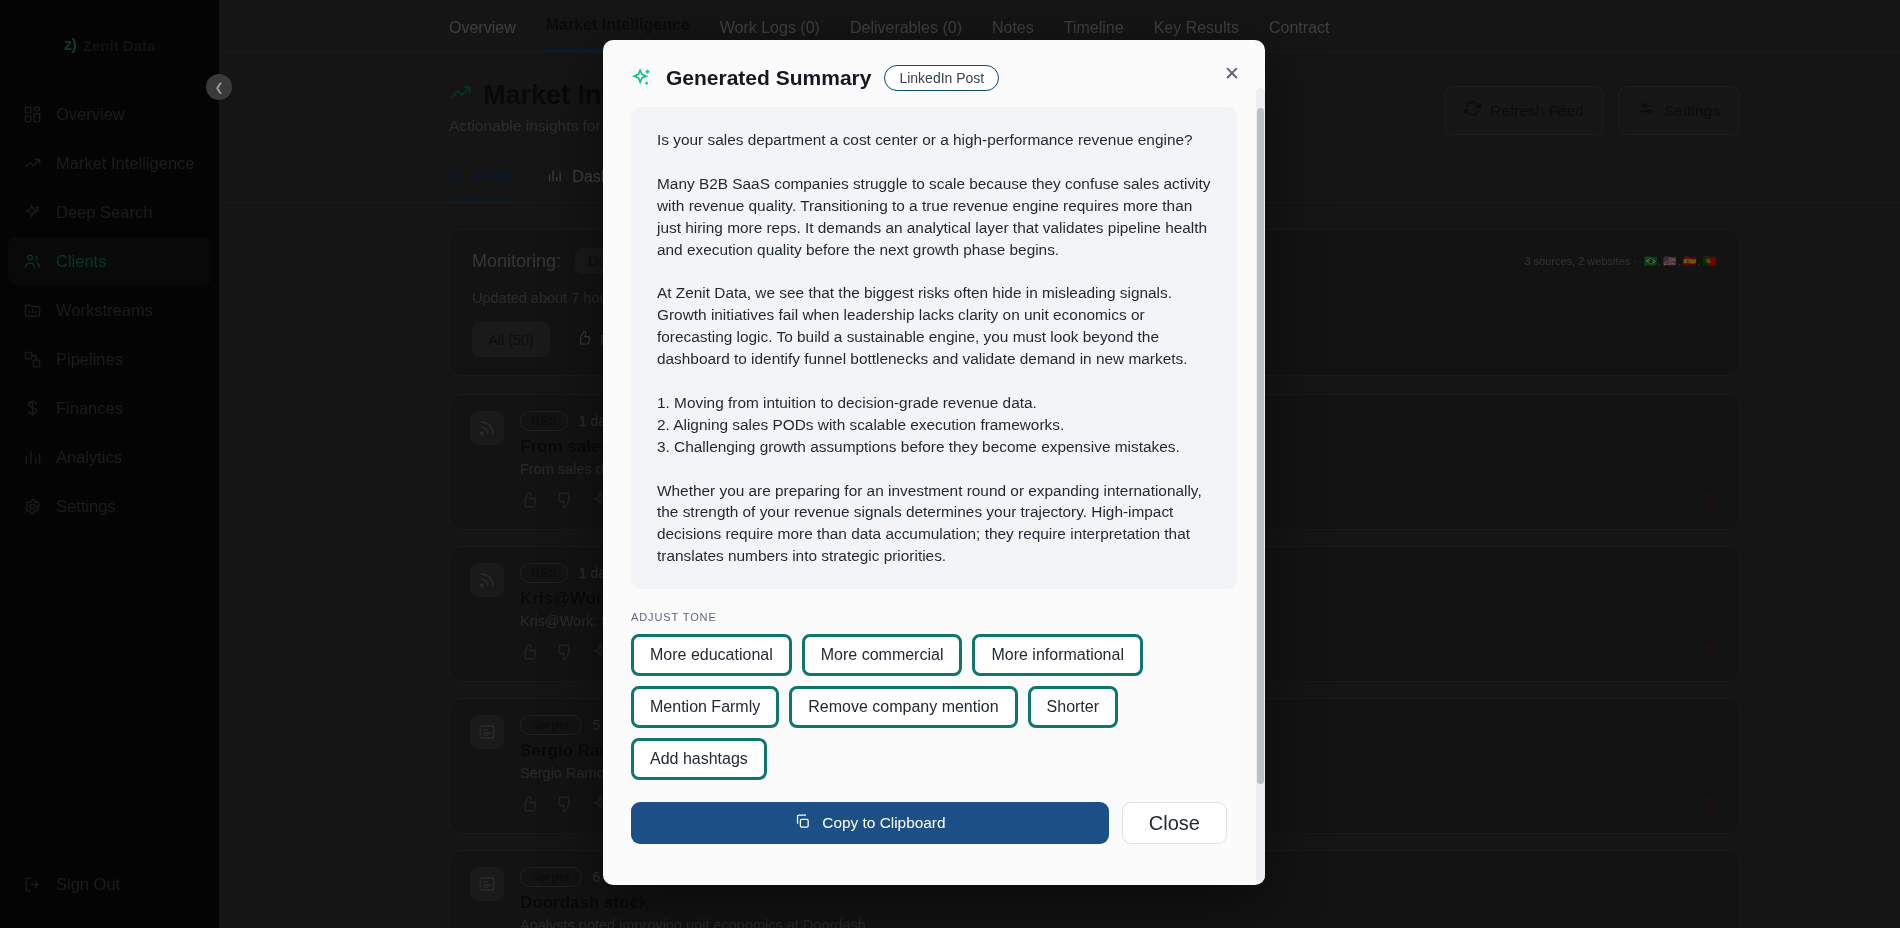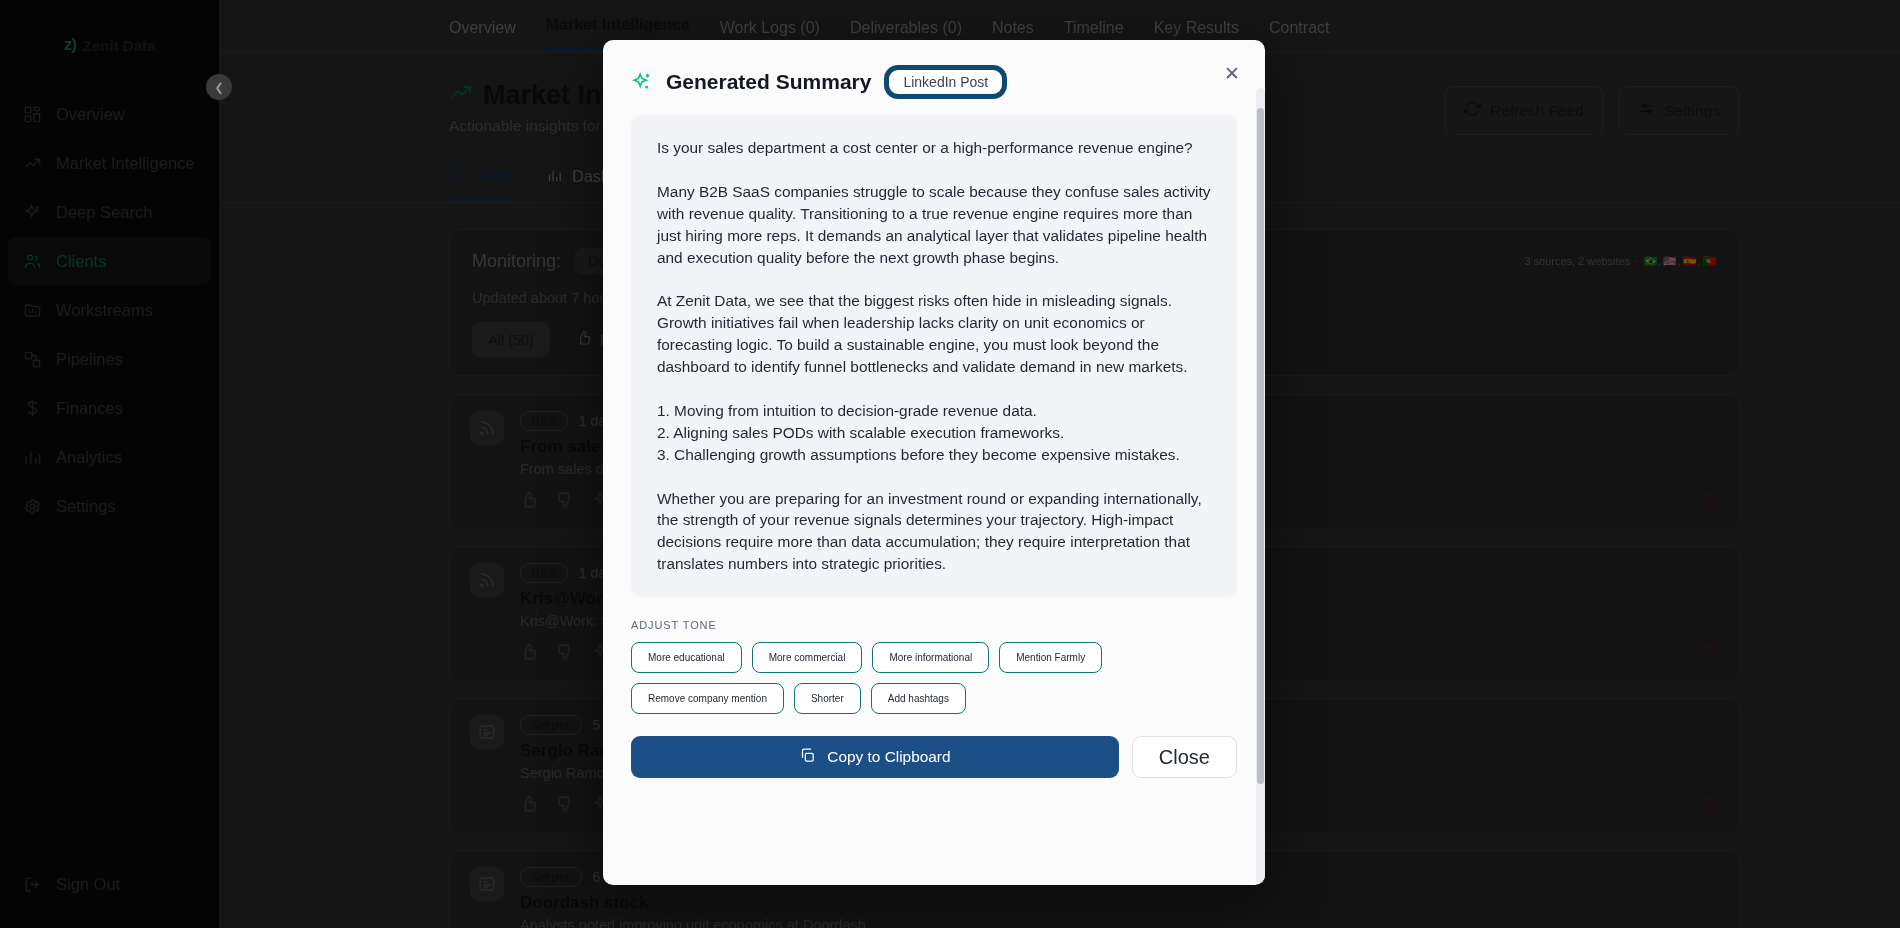--- a/index.html
+++ b/index.html
@@ -126,45 +126,45 @@
     overflow: hidden; position: relative;
   }
   .modal-head {
     display: flex; align-items: center; gap: 13px;
     padding: 25px 28px 16px 28px;
   }
   .spark { color: #12c48b; display: flex; }
   .spark svg { width: 22px; height: 22px; }
   .modal-title { font-size: 21px; font-weight: 700; color: #141821; }
   .kind-pill {
-    border: 5px solid #0c4a6e; border-radius: 14px;
+    border: 1px solid #0c4a6e; border-radius: 14px;
     padding: 4px 14px; font-size: 14px; color: #3b4351; background: #fff;
   }
   .modal-close {
     position: absolute; right: 22px; top: 22px;
     width: 22px; height: 22px; color: #5c6472;
     display: flex; align-items: center; justify-content: center; font-size: 19px;
   }
   .summary-box {
     margin: 0 28px; background: #f3f4f7; border-radius: 10px;
     padding: 22px 26px; color: #1f2733; font-size: 15.4px; line-height: 1.42;
     flex: 0 0 auto; max-height: 575px; overflow: hidden;
   }
   .summary-box p { margin-bottom: 22px; }
   .summary-box p:last-child { margin-bottom: 0; }
   .tone-label {
     padding: 22px 28px 0 28px;
     font-size: 11px; letter-spacing: 0.9px; color: #5c6880; font-weight: 400;
   }
   .tone-chips { display: flex; flex-wrap: wrap; gap: 10px; padding: 11px 28px 0 28px; }
   .tone-chip {
-    border: 1px solid #0f766e; border-radius: 8px; background: #fff;
-    padding: 9px 16px; font-size: 10px; color: #222a36;
-  }
-  .modal-footer { display: flex; gap: 13px; padding: 22px 28px 0 28px; }
+    border: 3px solid #0f766e; border-radius: 8px; background: #fff;
+    padding: 9px 16px; font-size: 16px; color: #222a36;
+  }
+  .modal-footer { display: flex; gap: 13px; padding: 22px 38px 0 28px; }
   .copy-btn {
     flex: 1; background: #1b4f85; color: #fff;
     border-radius: 9px; height: 42px;
     display: flex; align-items: center; justify-content: center; gap: 11px;
     font-size: 15.4px;
   }
   .copy-btn svg { width: 17px; height: 17px; stroke: #fff; fill: none; stroke-width: 1.8; }
   .close-btn {
     border: 1px solid #dde1e8; background: #fff; border-radius: 9px;
     padding: 0 26px; height: 42px; color: #222a36; font-size: 20px;

